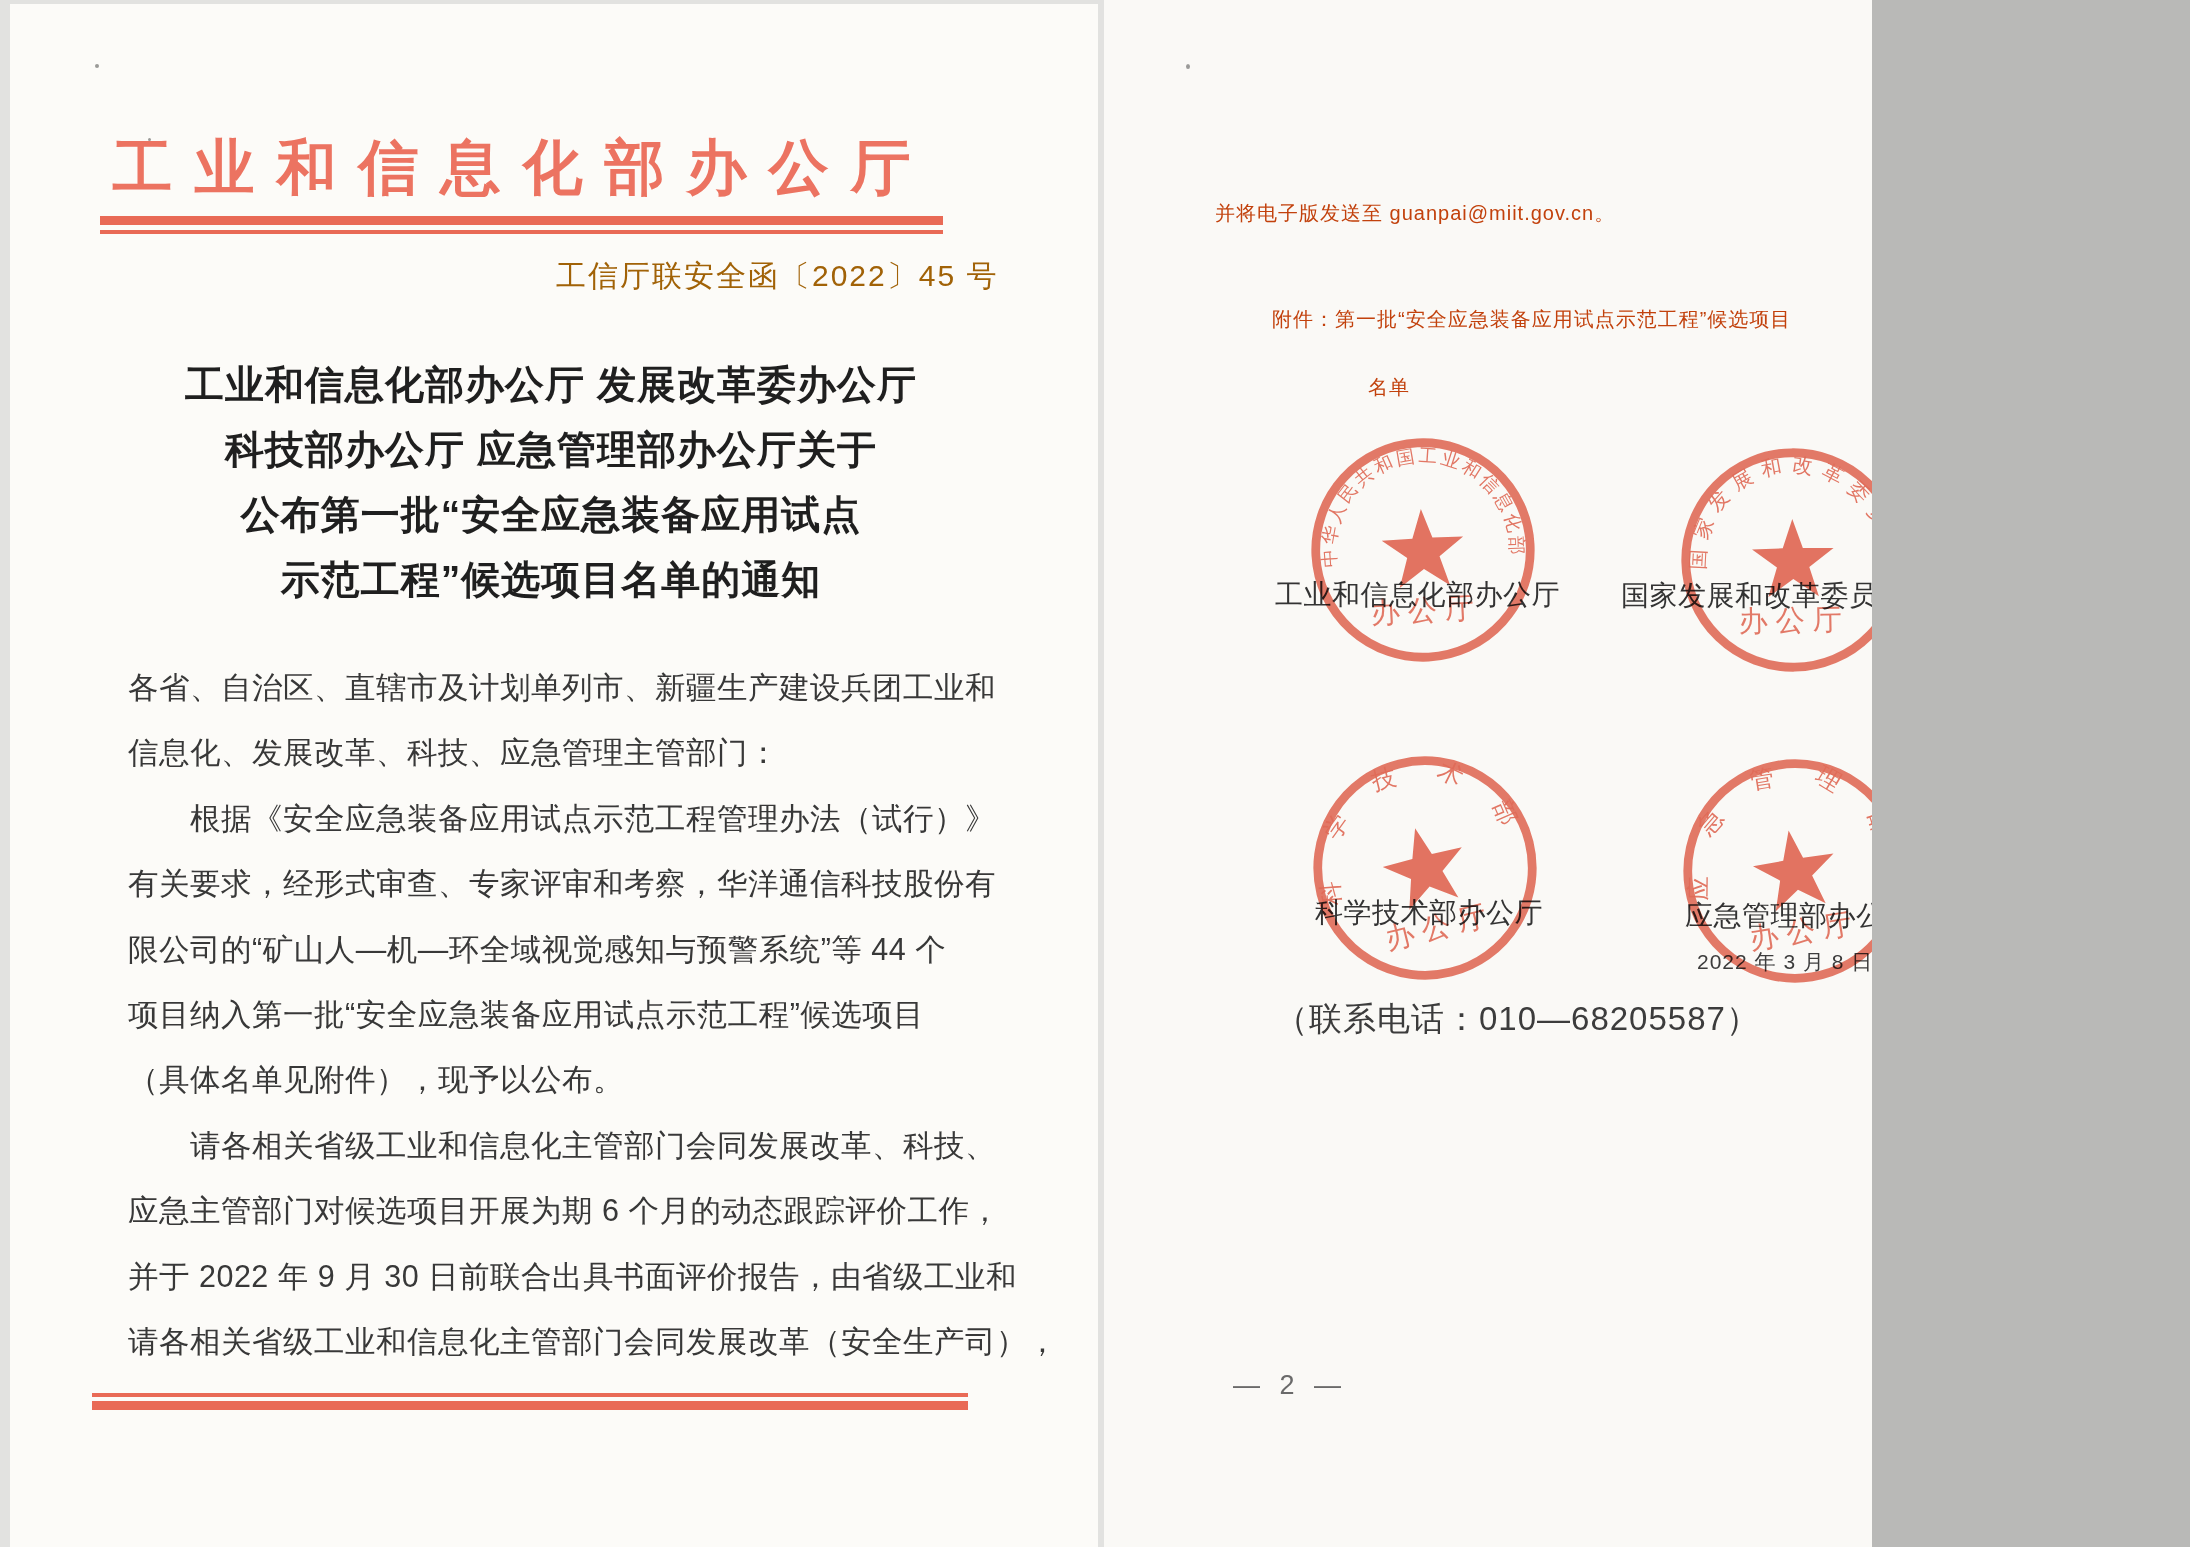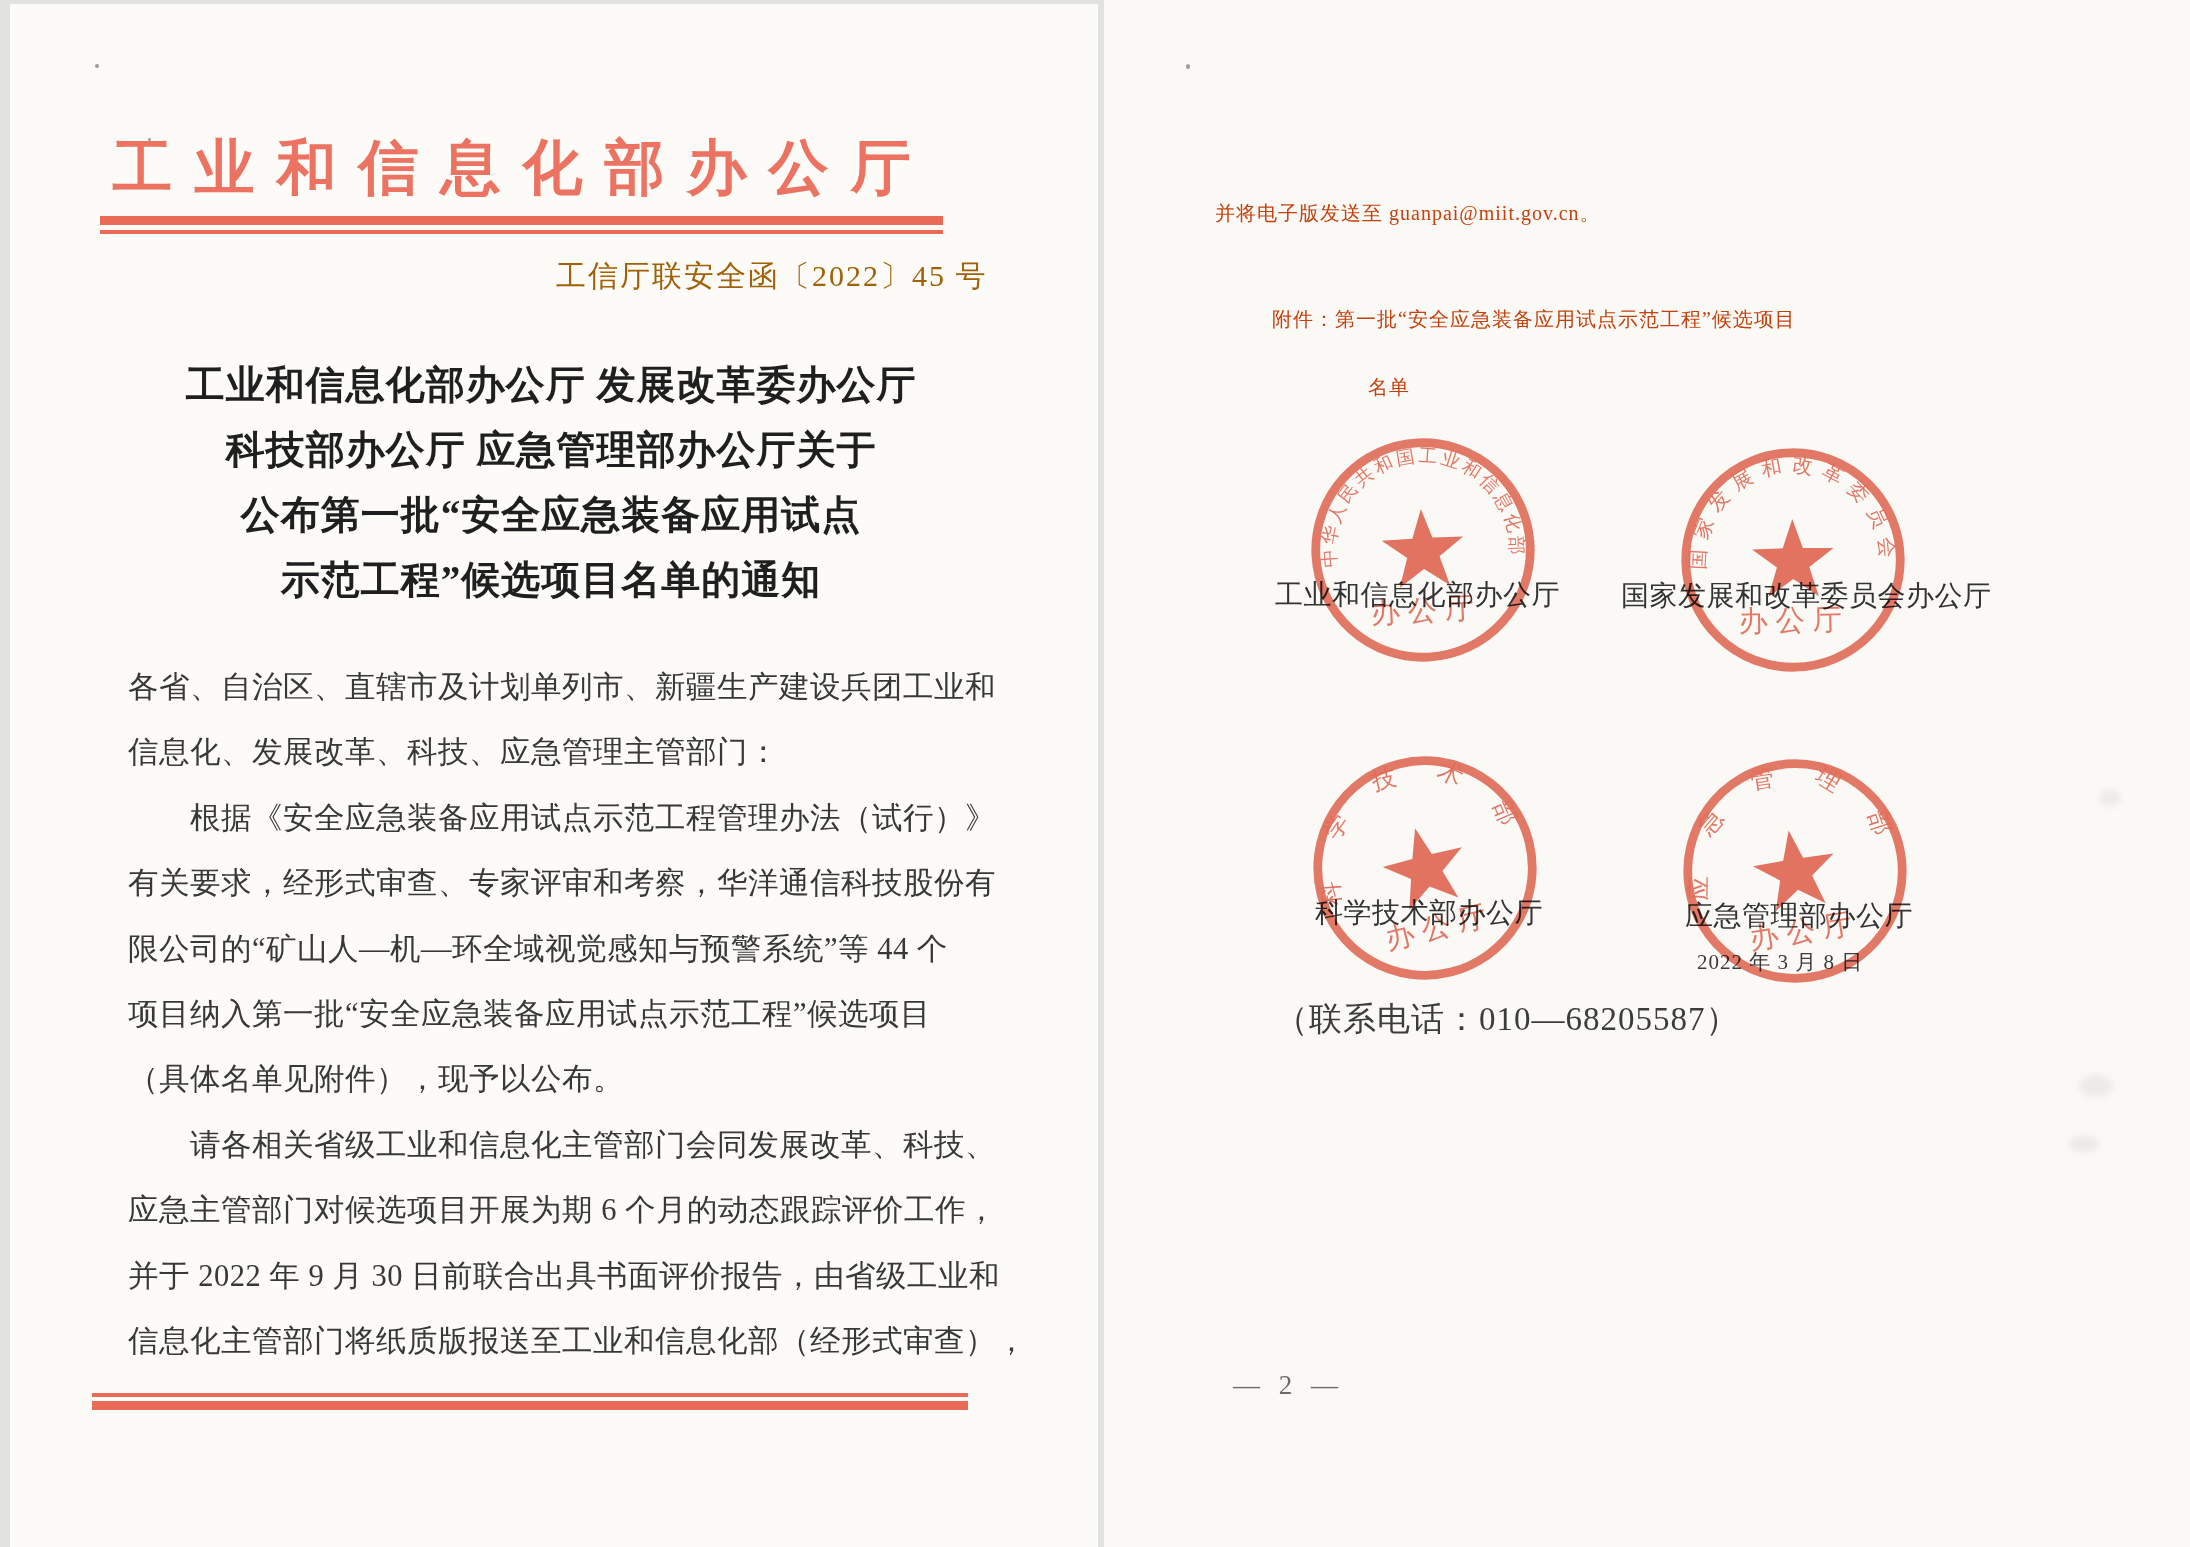--- a/index.html
+++ b/index.html
@@ -1,19 +1,19 @@
 <!DOCTYPE html>
 <html><head>
 <meta charset="utf-8">
 <style>
   html,body{margin:0;padding:0;background:#b9b9b7;}
   .scan{
-    position:relative;width:2190px;height:1547px;overflow:hidden;
+    position:relative;width:1872px;height:1547px;overflow:hidden;
     background:#e2e2e0;
-    font-family:Liberation Serif, serif;
+    font-family:Liberation Sans, sans-serif;
   }
   .page{position:absolute;top:0;}
   .page-left{left:10px;top:4px;width:1088px;height:1543px;background:#fcfbf8;}
   .page-right{left:1104px;top:0;width:1086px;height:1547px;background:#faf9f6;}
   .abs{position:absolute;white-space:nowrap;}
 
   .header-title{
     left:100px;top:128px;width:845px;text-align:center;
     font-size:60px;font-weight:bold;color:#ec7361;letter-spacing:22px;
   }
@@ -86,21 +86,21 @@
     <div>各省、自治区、直辖市及计划单列市、新疆生产建设兵团工业和</div>
     <div>信息化、发展改革、科技、应急管理主管部门：</div>
     <div>　　根据《安全应急装备应用试点示范工程管理办法（试行）》</div>
     <div>有关要求，经形式审查、专家评审和考察，华洋通信科技股份有</div>
     <div>限公司的“矿山人—机—环全域视觉感知与预警系统”等 44 个</div>
     <div>项目纳入第一批“安全应急装备应用试点示范工程”候选项目</div>
     <div>（具体名单见附件），现予以公布。</div>
     <div>　　请各相关省级工业和信息化主管部门会同发展改革、科技、</div>
     <div>应急主管部门对候选项目开展为期 6 个月的动态跟踪评价工作，</div>
     <div>并于 2022 年 9 月 30 日前联合出具书面评价报告，由省级工业和</div>
-    <div>信息化主管部门将纸质版报送至工业和信息化部（经形式审查），</div>
+    <div>请各相关省级工业和信息化主管部门会同发展改革（安全生产司），</div>
   </div>
 
   <div class="rule rule-bottom-thin"></div>
   <div class="rule rule-bottom-thick"></div>
 
   <div class="page page-right">
     <span class="speck" style="left:82px;top:64px;width:4px;height:5px;"></span>
     <span class="smudge" style="left:975px;top:1075px;width:34px;height:22px;"></span>
     <span class="smudge" style="left:965px;top:1135px;width:30px;height:18px;"></span>
     <span class="smudge" style="left:995px;top:790px;width:22px;height:16px;"></span>

